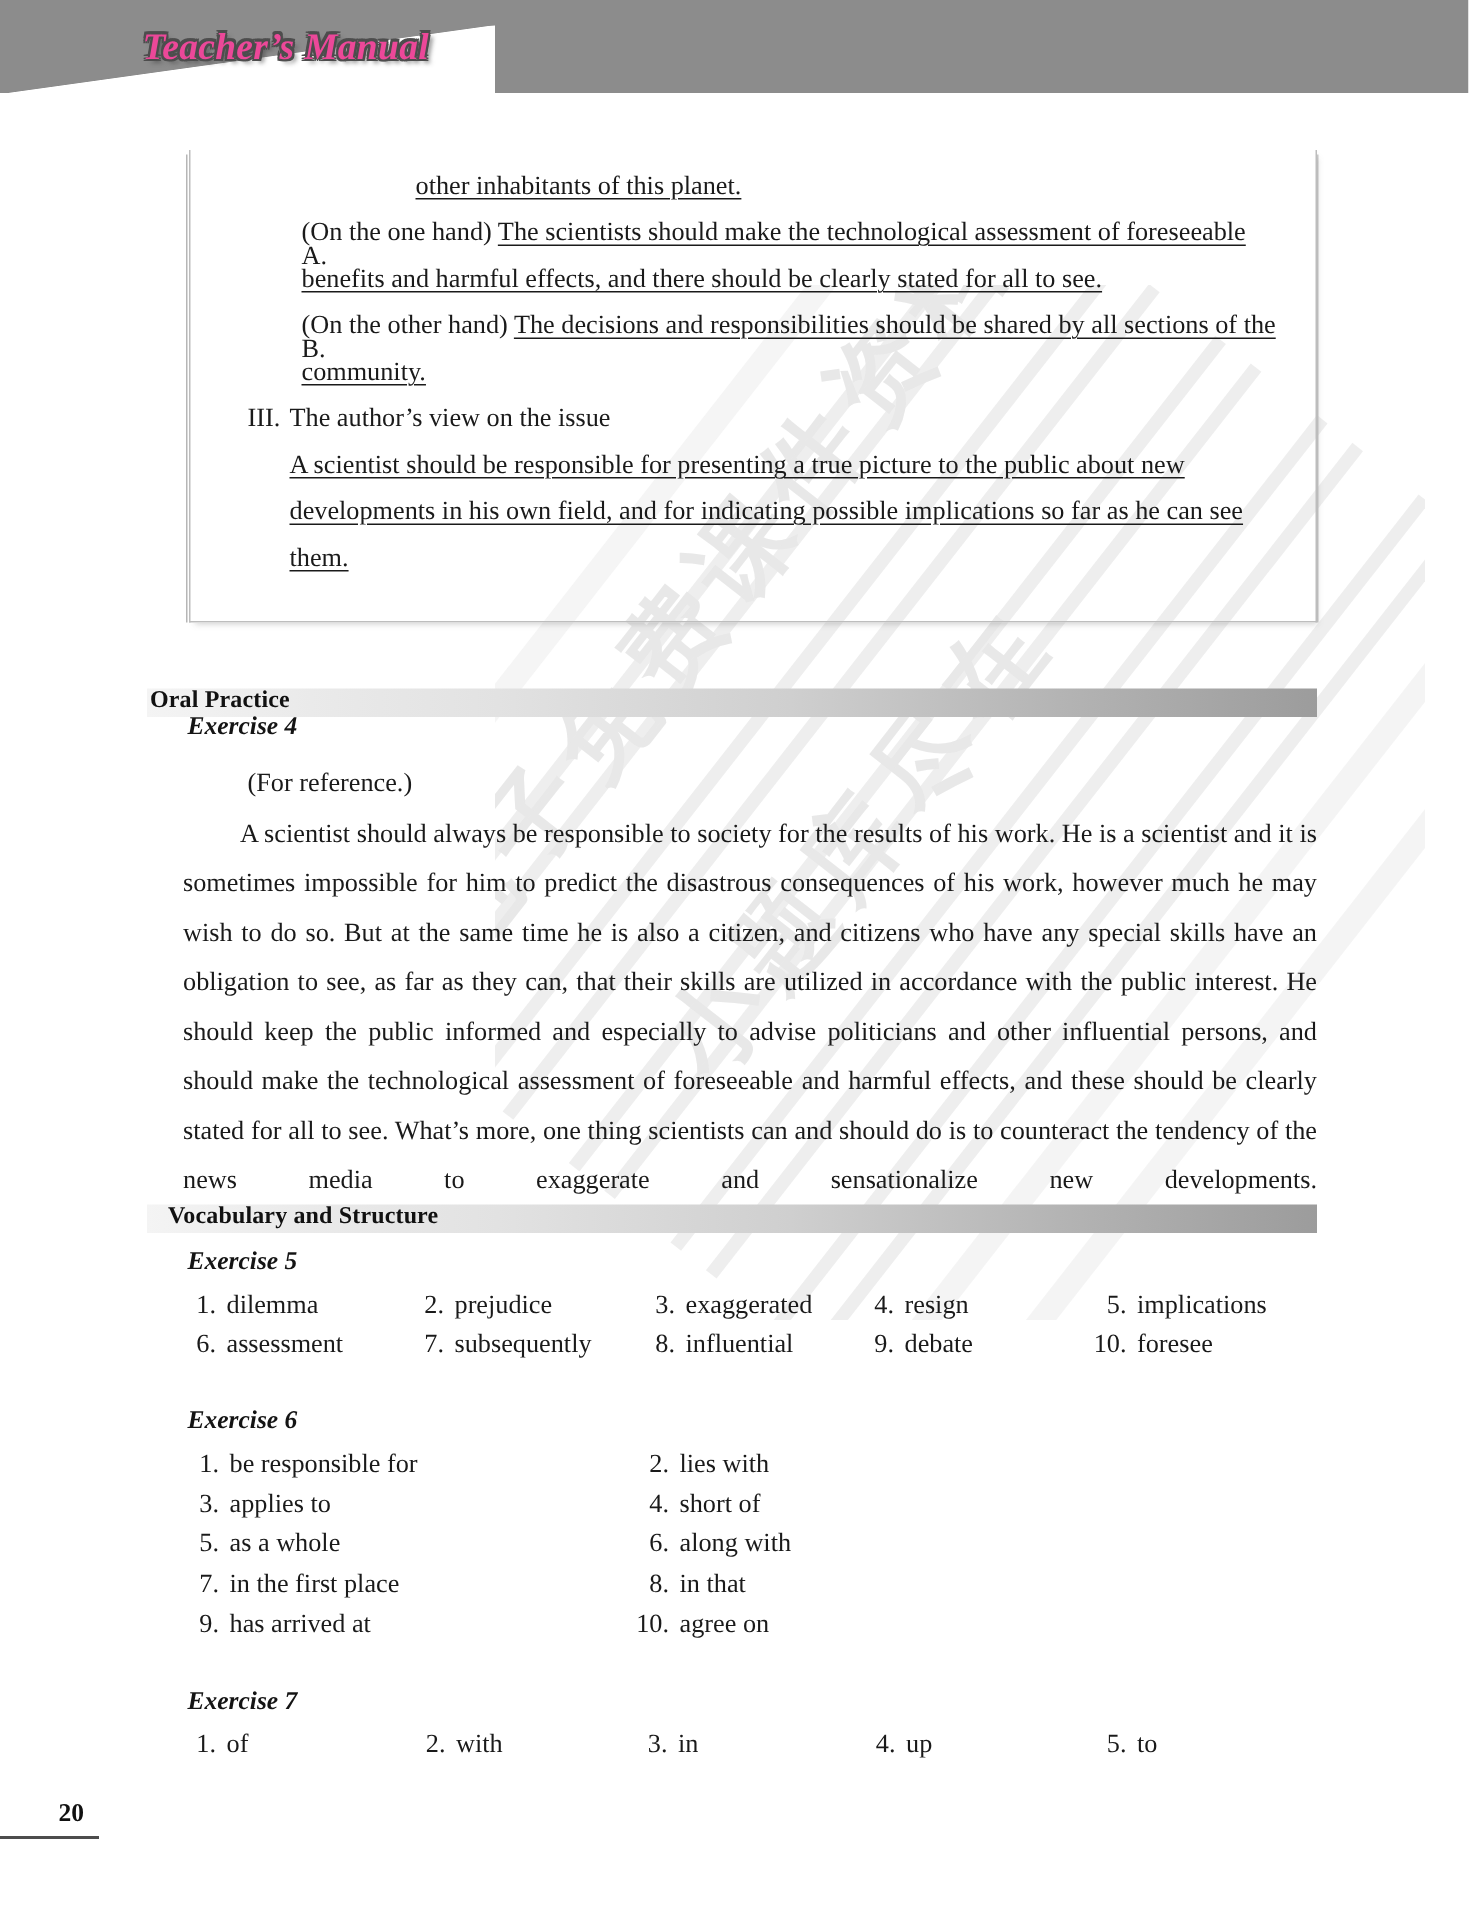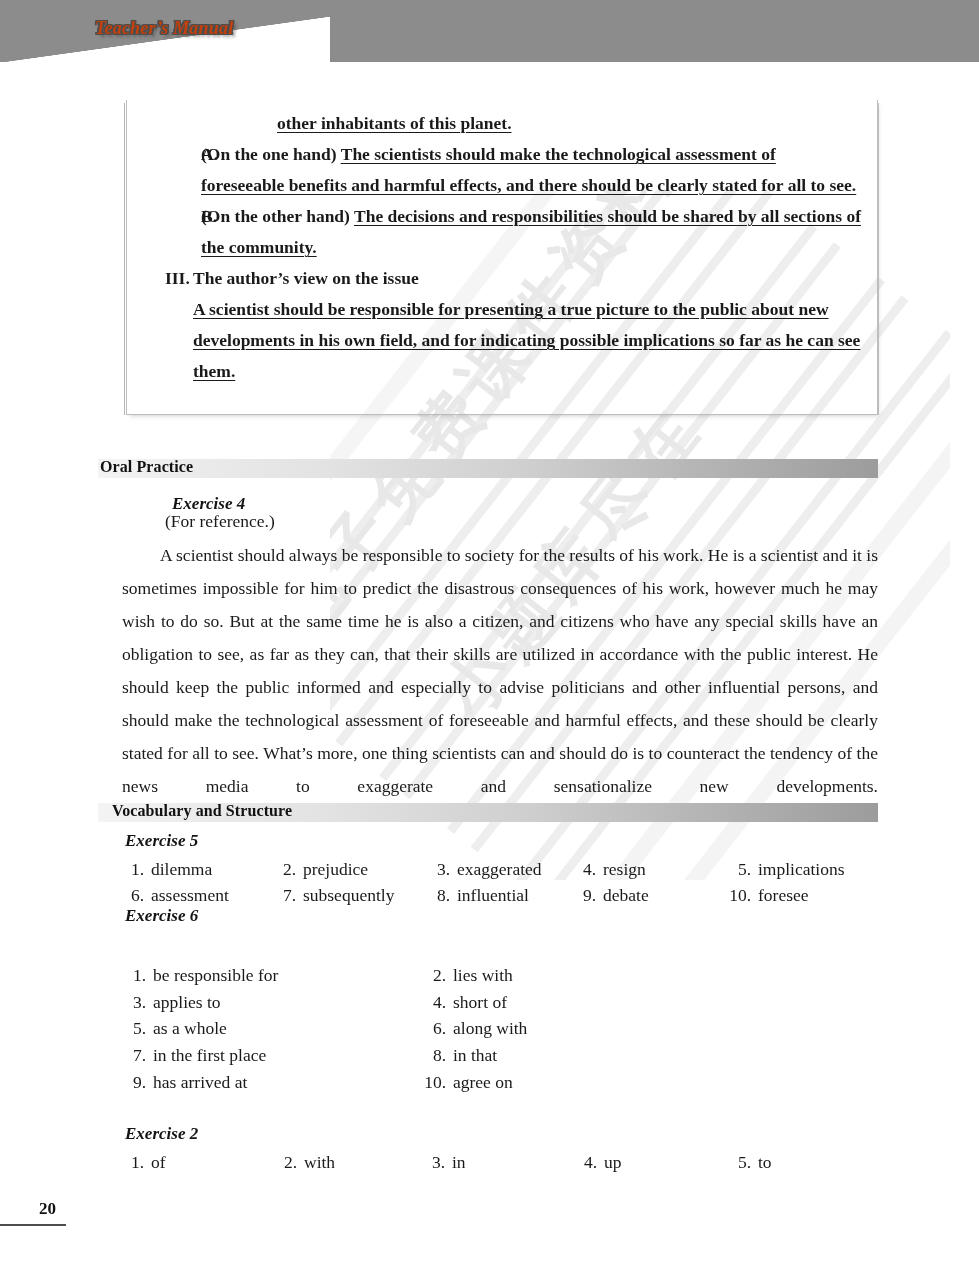--- a/index.html
+++ b/index.html
@@ -54,23 +54,23 @@
     background: linear-gradient(to bottom right, transparent 49.4%, #ffffff 50%);
   }
   .header-title {
     position: absolute;
     left: 95px;
     top: 18px;
     z-index: 3;
     font-family: "Liberation Serif", "DejaVu Serif", serif;
     font-weight: bold;
     font-style: italic;
-    font-size: 18px;
+    font-size: 25px;
     letter-spacing: 0.2px;
-    color: #c2410c;
+    color: #ec4899;
     text-shadow:
       -1.4px -1.4px 0 #4d4d4d,
        1.4px -1.4px 0 #4d4d4d,
       -1.4px  1.4px 0 #4d4d4d,
        1.4px  1.4px 0 #4d4d4d,
        0px -1.4px 0 #4d4d4d,
        0px  1.4px 0 #4d4d4d,
       -1.4px 0px 0 #4d4d4d,
        1.4px 0px 0 #4d4d4d,
        3px 3px 3px rgba(60,60,60,0.55);
@@ -106,21 +106,21 @@
     box-shadow: 2px 3px 4px -2px rgba(120,120,120,0.35);
     z-index: 3;
     box-sizing: border-box;
   }
   .outline-inner {
     position: relative;
     padding: 8px 14px 10px 14px;
     font-size: 17.5px;
     line-height: 31px;
   }
-  .ol-row { display: flex; align-items: flex-start; font-weight: bold; }
+  .ol-row { display: flex; align-items: center; }
   .ol-marker {
     flex: 0 0 auto;
     text-align: left;
     white-space: nowrap;
   }
   .ol-body { flex: 1 1 auto; }
   .u { text-decoration: underline; text-underline-offset: 3px; text-decoration-thickness: 1px; }
 
   .lvl1-marker { width: 52px; padding-left: 24px; box-sizing: border-box; }
   .lvl2-marker { width: 46px; padding-left: 60px; box-sizing: border-box; }
@@ -336,21 +336,21 @@
           <span class="u">A scientist should be responsible for presenting a true picture to the public about new developments in his own field, and for indicating possible implications so far as he can see them.</span>
         </div>
       </div>
 
     </div>
   </div>
 
   <div class="section-bar" style="top:459px;"></div>
   <div class="section-label" style="top:458px;">Oral Practice</div>
 
-  <div class="ex-title" style="top:494px;margin-left:47px;">Exercise 4</div>
+  <div class="ex-title" style="top:474px;">Exercise 4</div>
   <div class="plain-line" style="top:511px;margin-left:40px;">(For reference.)</div>
 
   <div class="body-para" style="top:539px;">A scientist should always be responsible to society for the results of his work. He is a scientist and it is sometimes impossible for him to predict the disastrous consequences of his work, however much he may wish to do so. But at the same time he is also a citizen, and citizens who have any special skills have an obligation to see, as far as they can, that their skills are utilized in accordance with the public interest. He should keep the public informed and especially to advise politicians and other influential persons, and should make the technological assessment of foreseeable and harmful effects, and these should be clearly stated for all to see. What’s more, one thing scientists can and should do is to counteract the tendency of the news media to exaggerate and sensationalize new developments.</div>
 
   <div class="section-bar" style="top:803px;"></div>
   <div class="section-label" style="top:802px;margin-left:12px;">Vocabulary and Structure</div>
 
   <div class="ex-title" style="top:831px;">Exercise 5</div>
 
   <div class="grid5" style="top:856px;">
@@ -393,21 +393,21 @@
         <span class="num">9.</span>
         <span class="txt">debate</span>
       </div>
       <div class="cell g5c5">
         <span class="num">10.</span>
         <span class="txt">foresee</span>
       </div>
     </div>
   </div>
 
-  <div class="ex-title" style="top:906px;">Exercise 6</div>
+  <div class="ex-title" style="top:937px;">Exercise 6</div>
 
   <div class="grid2" style="top:962px;">
     <div class="row">
       <div class="cell g2c1">
         <span class="num">1.</span>
         <span class="txt">be responsible for</span>
       </div>
       <div class="cell g2c2">
         <span class="num">2.</span>
         <span class="txt">lies with</span>
@@ -448,21 +448,21 @@
         <span class="num">9.</span>
         <span class="txt">has arrived at</span>
       </div>
       <div class="cell g2c2">
         <span class="num">10.</span>
         <span class="txt">agree on</span>
       </div>
     </div>
   </div>
 
-  <div class="ex-title" style="top:1124px;">Exercise 2</div>
+  <div class="ex-title" style="top:1124px;">Exercise 7</div>
 
   <div class="grid5 grid7" style="top:1149px;">
     <div class="row">
       <div class="cell g7c1">
         <span class="num">1.</span>
         <span class="txt">of</span>
       </div>
       <div class="cell g7c2">
         <span class="num">2.</span>
         <span class="txt">with</span>

